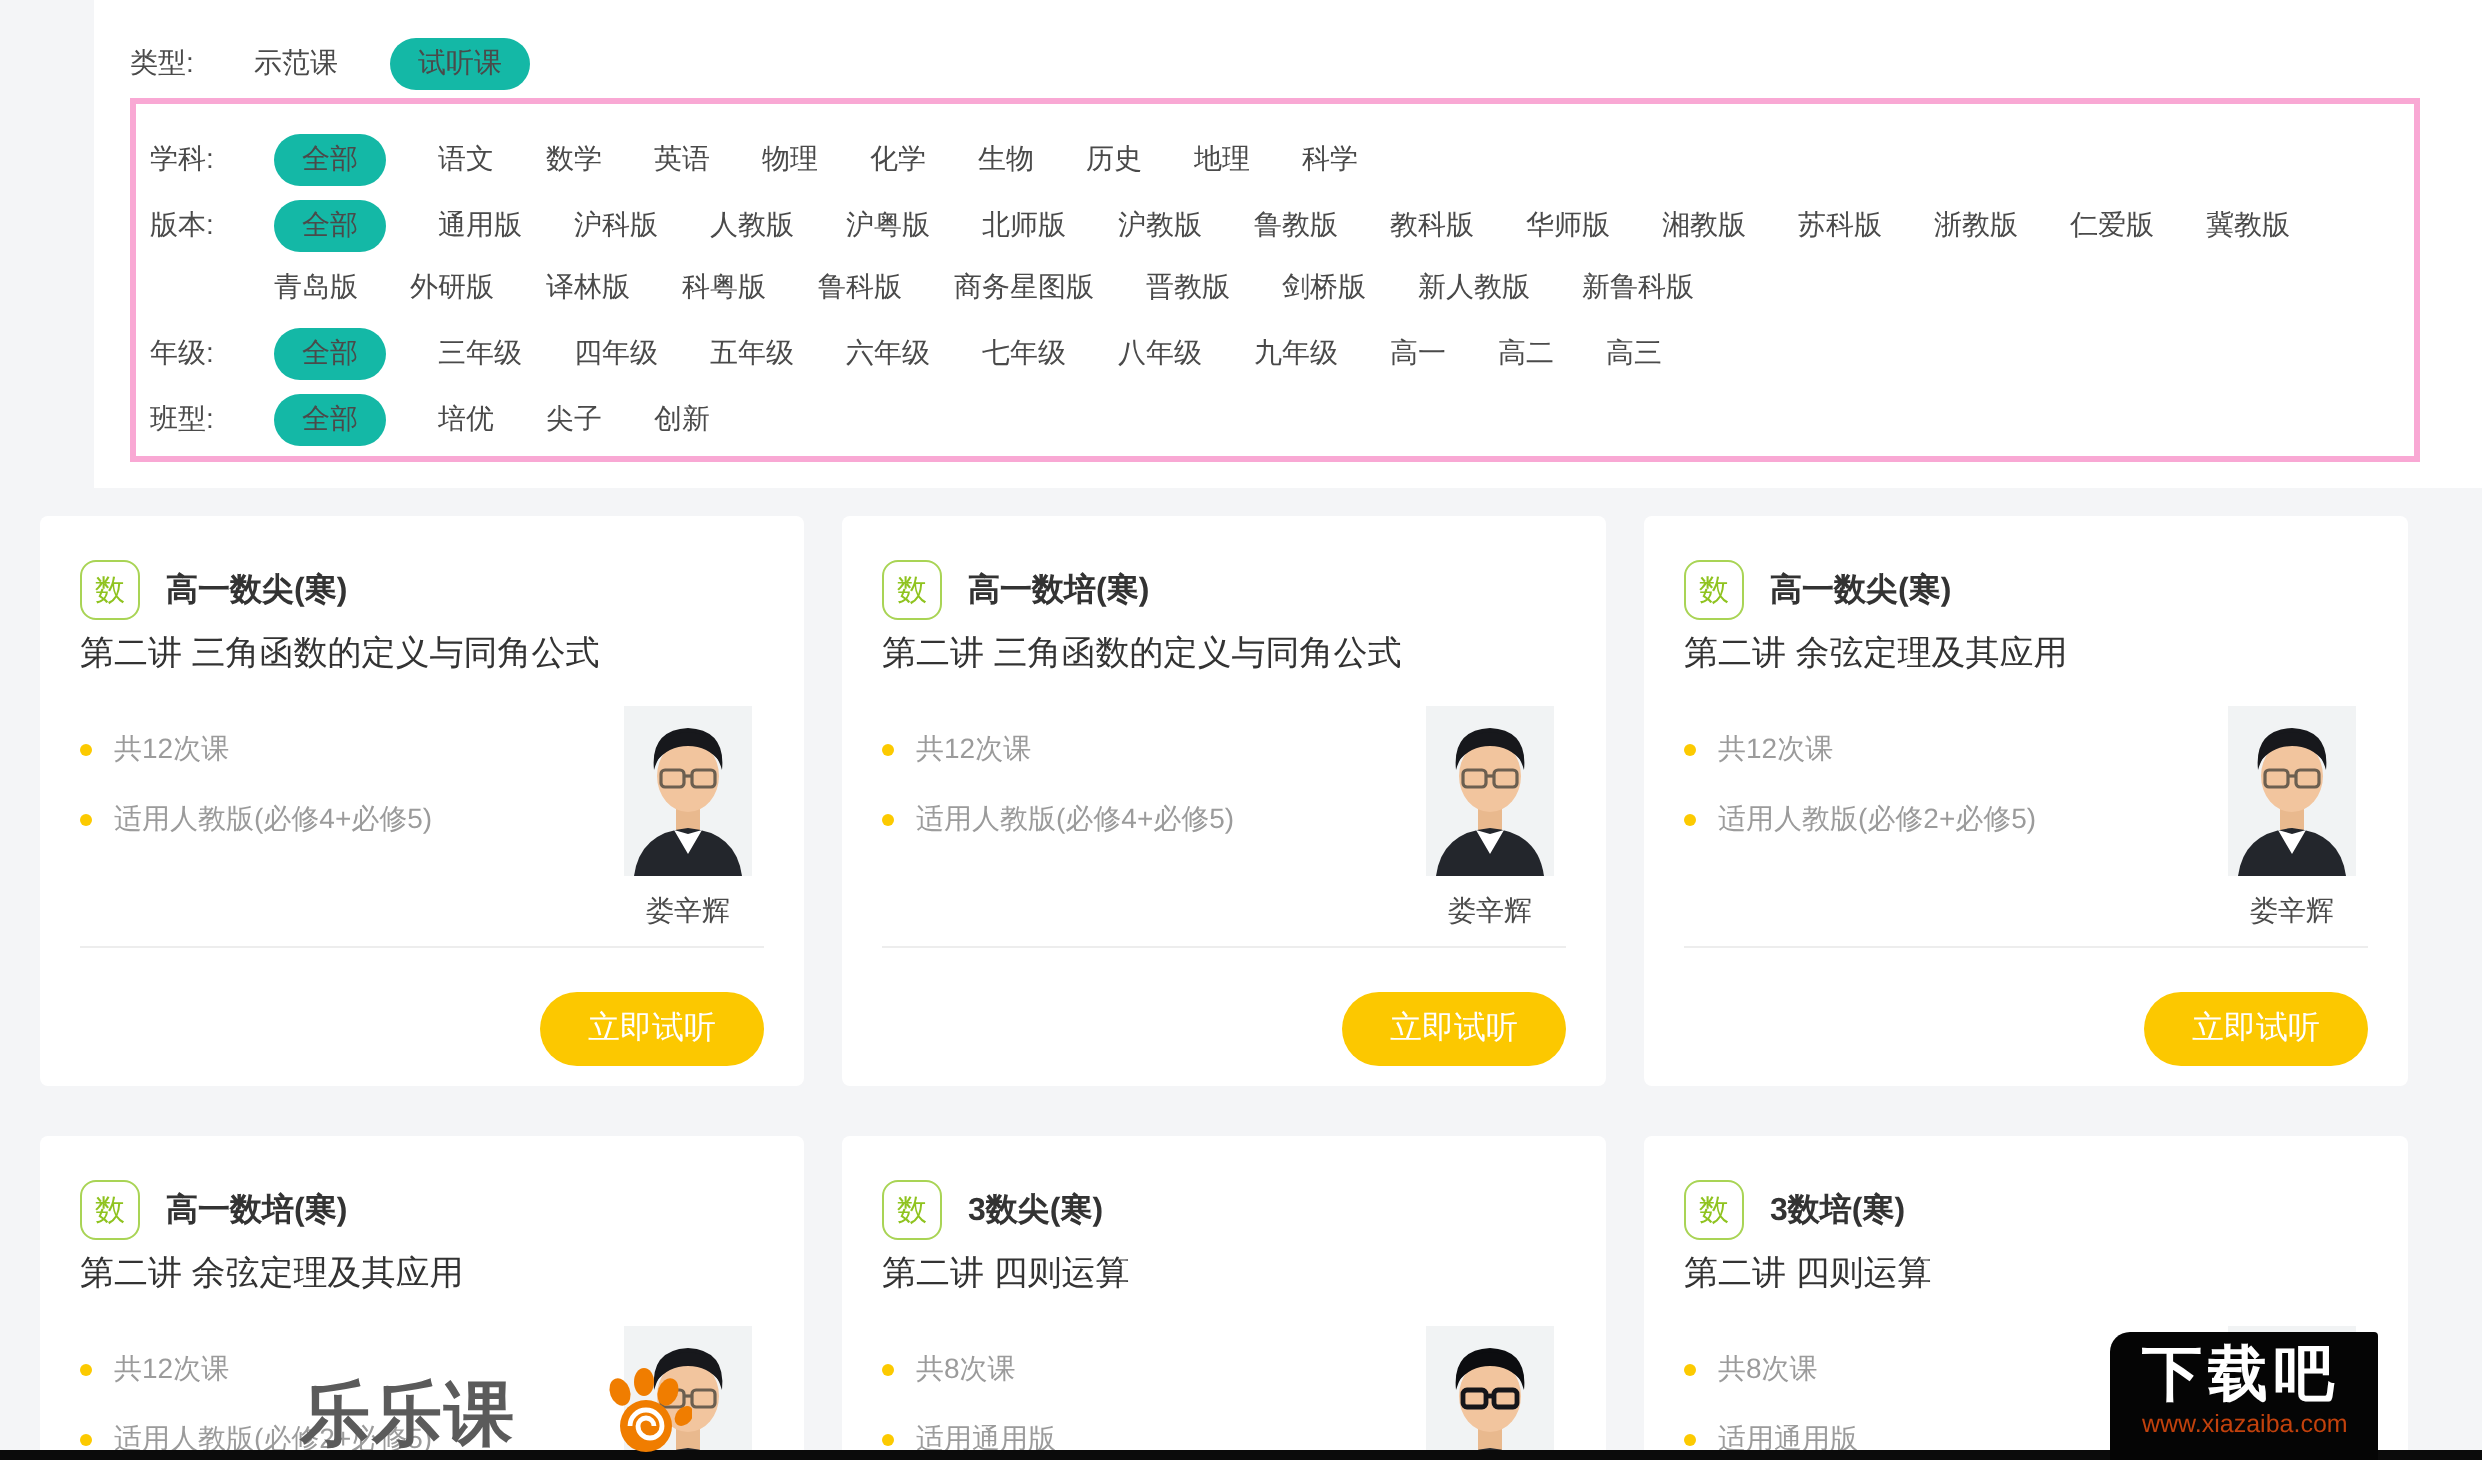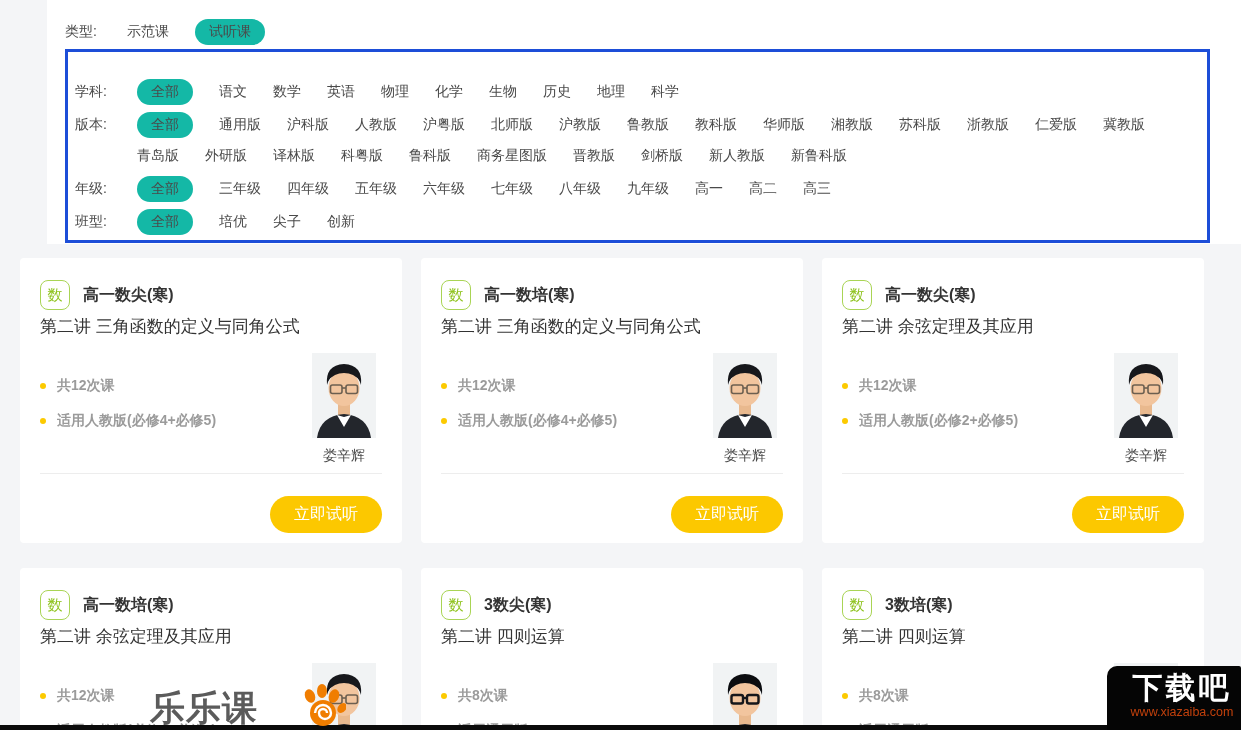--- a/index.html
+++ b/index.html
@@ -16,23 +16,23 @@
     background:#ffffff; padding:12px 0 0 18px;margin-left:47px;
   }
   .filter-row { display:flex; align-items:flex-start; margin:7px 0; }
   .filter-row:last-child { margin-bottom:0; }
   .filter-label { width:62px; flex:0 0 62px; font-size:14px; color:#4a4a4a; padding:4px 0; }
   .options { display:flex; flex-wrap:wrap; gap:5px 26px; width:1052px; align-items:center;text-align:center; }
   .opt { font-size:14px; color:#4a4a4a; padding:4px 0; cursor:pointer; white-space:nowrap; border-radius:15px; }
   .opt.pill { background:#14b8a6; padding:4px 14px; color:#4a4a4a; }
   #type-row-slot { margin-bottom:4px; }
   .red-box {
-    border:3px solid #1d4ed8;
+    border:3px solid #f9a8d4;
     width:1145px;
-    padding:20px 0 5px 7px;
+    padding:8px 0 5px 7px;
     background:#ffffff;
   }
   
   .cards-grid {
     position:absolute; top:258px; left:20px;
     display:grid; grid-template-columns:repeat(3,382px);
     column-gap:19px; row-gap:25px;
   }
   .card {
     position:relative; width:382px; height:285px;
@@ -42,21 +42,21 @@
   .card-head { display:flex; align-items:center; gap:13px; }
   .badge {
     width:30px; height:30px; flex:0 0 30px;
     border:1px solid #a9d455; border-radius:8px;
     color:#8fc31f; font-size:15px;
     display:flex; align-items:center; justify-content:center;
     background:#fff;
   }
   .card-title { font-size:16px; font-weight:bold; color:#333; }
   .card-lesson { font-size:17px; color:#333; margin-top:5px; }
-  .points { margin-top:39px; width:275px;font-weight:bold; }
+  .points { margin-top:28px; width:275px; }
   .point { display:flex; align-items:center; gap:11px; margin-bottom:17px; font-size:14px; color:#9b9b9b; }
   .dot { width:6px; height:6px; flex:0 0 6px; border-radius:50%; background:#fcca00; }
   .teacher { position:absolute; top:95px; right:22px; width:72px; text-align:center; }
   .photo { width:64px; height:85px; display:block; margin:0 auto; background:#f1f3f4; }
   .tname { font-size:14px; color:#4a4a4a; margin-top:9px; min-height:16px; }
   .divider { position:absolute; top:215px; left:20px; right:20px; height:1px; background:#ededed; }
   .trial-btn {
     position:absolute; right:20px; top:238px;
     min-width:111px; height:37px; padding:0 24px;
     background:#fcc800; border:none; border-radius:19px;
@@ -67,23 +67,23 @@
   .avatar-b .glasses { stroke:#15161a; stroke-width:2.4; }
   .avatar-b .hair { fill:#0c0d10; }
   
   .lele-mark {
     position:absolute; left:150px; top:690px; z-index:30;
     display:flex; align-items:flex-start;gap:40px;
   }
   .lele-text { font-size:35px; font-weight:bold; color:#5b5b5b; letter-spacing:1px; line-height:1; }
   .lele-paw { width:46px; height:44px; margin-left:2px; margin-top:-6px; }
   .xiazaiba {
-    position:absolute; left:1107px; top:666px; width:134px; height:64px; z-index:31;
+    position:absolute; left:1055px; top:666px; width:134px; height:64px; z-index:31;
     background:#050505; border-radius:10px 2px 0 0;
-    text-align:center; padding-top:5px;padding-left:16px;
+    text-align:left; padding-top:5px;padding-left:16px;
   }
   .xiazaiba-title { color:#ffffff; font-size:30px; font-weight:bold; letter-spacing:3px; line-height:1.1; }
   .xiazaiba-url { color:#c2410c; font-size:12.5px; margin-top:1px; }
   .bottom-bar { position:absolute; left:0; bottom:0; width:1241px; height:5px; background:#0b0b0b; z-index:29; }
 </style>
 </head>
 <body>
 
 <div class="top-panel">
   <div id="type-row-slot">

